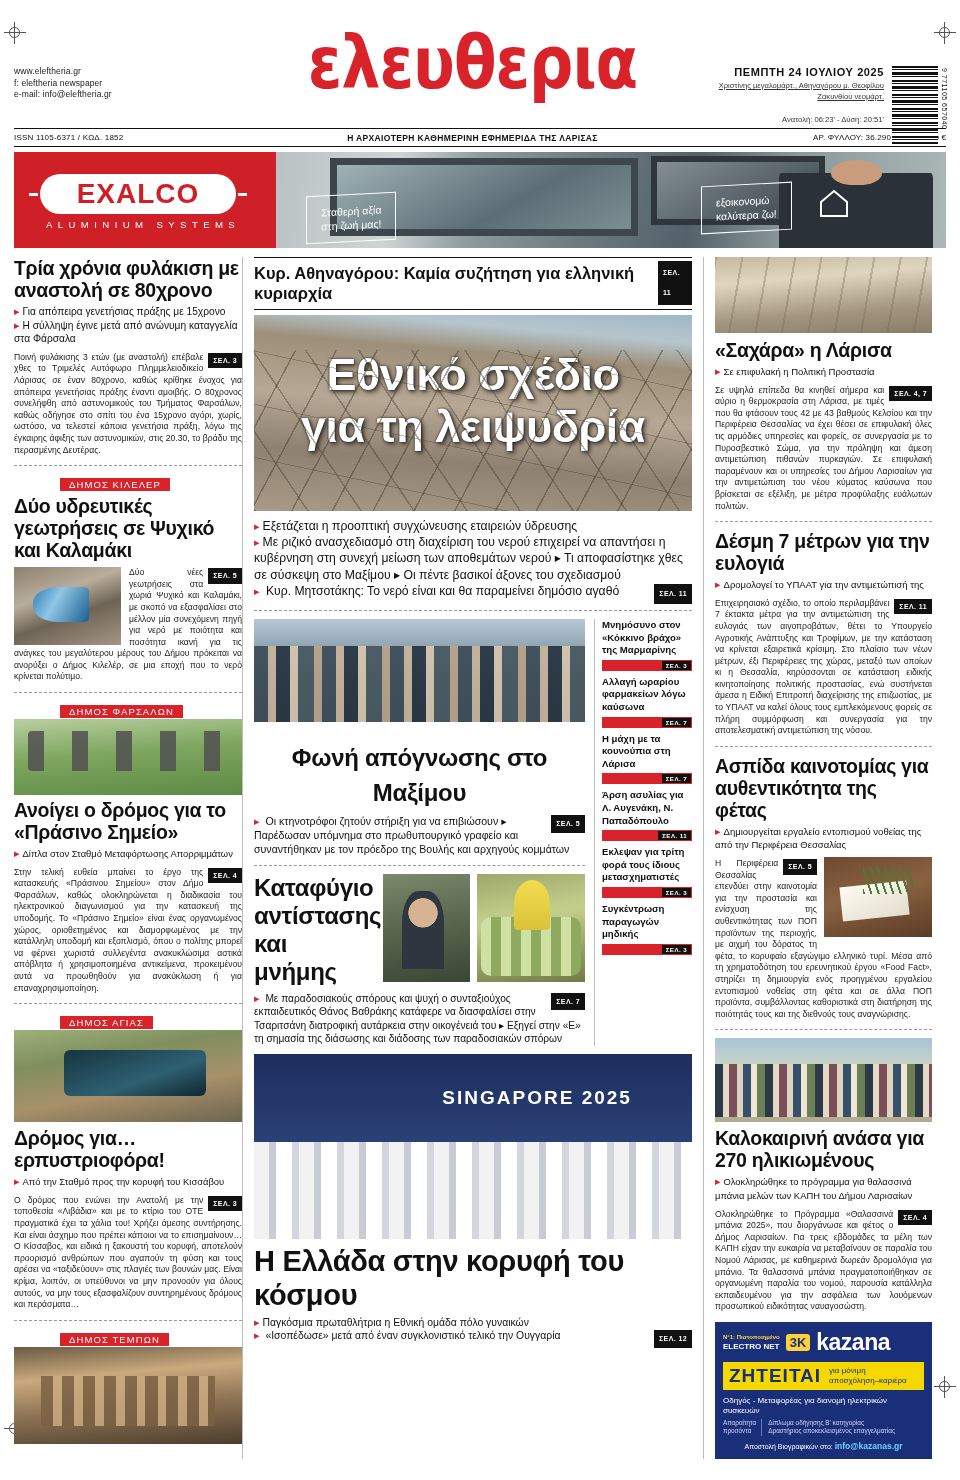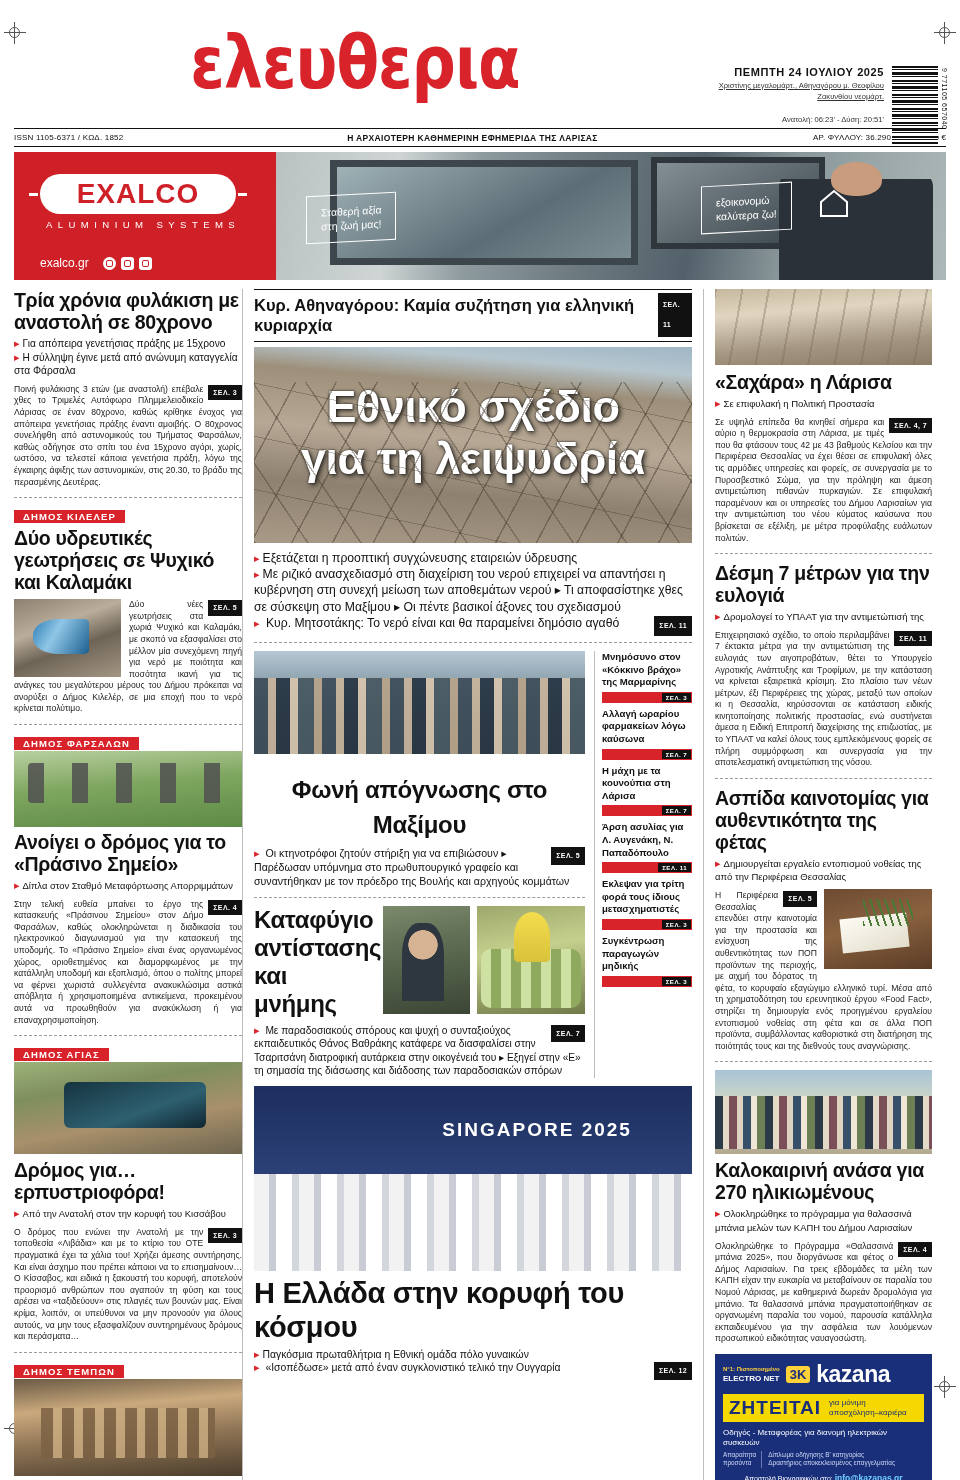--- a/index.html
+++ b/index.html
@@ -57,21 +57,21 @@
     border-top: 1.5px solid #111; border-bottom: 1.5px solid #111;
     height: 19px; display: flex; align-items: center;
     font-size: 8px; margin-bottom: 0;
   }
   .rule-left { width: 235px; font-size: 8px; letter-spacing: .2px;}
   .rule-center { flex: 1; text-align: center; font-weight: bold; font-size: 8.5px; letter-spacing: .35px; }
   .rule-right { width: 250px; text-align: right; font-size: 8px; letter-spacing: .15px;}
 
   
   .banner {
-    height: 128px; margin-top: 5px; position: relative; overflow: hidden;
+    height: 96px; margin-top: 5px; position: relative; overflow: hidden;
     display: flex;
   }
   .banner-red {
     width: 262px; background: #cf2028; position: relative; flex: none;
     padding: 22px 0 0 26px;
   }
   .exalco-pill {
     width: 196px; height: 40px; background: #fff; border-radius: 22px;
     display: flex; align-items: center; justify-content: center; position: relative;
   }
@@ -138,22 +138,22 @@
   .bul::before {
     content: "\25B8"; color: #d8232a; font-size: 11px; margin-right: 3px;
   }
   .body { font-size: 8.6px; line-height: 11.6px; text-align: justify; margin-top: 6px; color: #1b1b1b; }
   .sel {
     display: inline-block; background: #111; color: #fff; font-size: 7px;
     font-weight: bold; padding: 2px 5px; letter-spacing: .4px; float: right;
     margin-top: 1px; margin-left: 5px;
   }
   .kicker {
-    display: inline-block; background: #d8232a; color: #fff; font-weight: bold;
-    font-size: 9.5px; letter-spacing: 1.1px; padding: 1px 9px; margin-bottom: 4px;
+    display: inline-block; background: #d8232a; color: #fff; font-weight: normal;
+    font-size: 9.5px; letter-spacing: 1.1px; padding: 1px 9px; margin-bottom: 4px; margin-left: 46px;
   }
   .dash { border-top: 1.4px dashed #9a9a9a; margin: 9px 0 8px; }
 
   
   .ph { background: #9aa; position: relative; overflow: hidden; }
   .ph.pipe  { background: linear-gradient(160deg,#8e8070 0%,#b9ad9b 35%,#6e6456 60%,#a39684 100%); }
   .ph.pipe::after { content:""; position:absolute; left:18%; top:26%; width:52%; height:44%;
      background: linear-gradient(120deg,#2f7fb8,#8fc6e6 40%,#1c5f90); border-radius: 46% 10% 10% 46%; }
   .ph.bins { background: linear-gradient(175deg,#b9cfa0 0%,#7ea65f 45%,#5d8a45 100%); }
   .ph.bins::after { content:""; position:absolute; left:6%; top:16%; right:6%; height:52%;
@@ -263,20 +263,25 @@
       <div class="regcirc"></div>
     </div>
   <div class="regmark" style="right:4px;top:1376px;">
       <div class="regcirc"></div>
     </div>
   <div class="regmark" style="left:4px;top:1418px;">
       <div class="regcirc"></div>
     </div>
 
   <header class="masthead">
+    <div class="mh-left">
+      <div>www.eleftheria.gr</div>
+      <div>f: eleftheria newspaper</div>
+      <div>e-mail: info@eleftheria.gr</div>
+    </div>
     <div class="mh-center">
       <div class="logo">ελευθερια</div>
     </div>
     <div class="mh-right">
       <div class="mh-right-txt">
         <div class="mh-date">ΠΕΜΠΤΗ 24 ΙΟΥΛΙΟΥ 2025</div>
         <div class="mh-saints">Χριστίνης μεγαλομάρτ., Αθηναγόρου μ. Θεοφίλου Ζακυνθίου νεομάρτ.</div>
         <div class="mh-sun">Ανατολή: 06:23' - Δύση: 20:51'</div>
       </div>
       <div class="barcode">
@@ -367,21 +372,21 @@
         </p>
       </article>
 
       <div class="dash"></div>
 
       <article>
         <div class="kicker" style="position:relative;z-index:3;margin-bottom:-17px;">ΔΗΜΟΣ ΑΓΙΑΣ</div>
         <div class="ph truck" style="height:92px;"></div>
         <h2 class="hl" style="margin-top:5px;">Δρόμος για… ερπυστριοφόρα!</h2>
         <div class="bullets">
-          <div class="bul" style="font-size:9.4px;">Από την Ανατολή στον την κορυφή του Κισσάβου</div>
+          <div class="bul" style="font-size:9.4px;">Από την Σταθμό προς την κορυφή του Κισσάβου</div>
         </div>
         <p class="body">
           <span class="sel">ΣΕΛ. 3</span>
           <span>Ο δρόμος που ενώνει την Ανατολή με την τοποθεσία «Λιβάδια» και με το κτίριο του ΟΤΕ πραγματικά έχει τα χάλια του! Χρήζει άμεσης συντήρησης. Και είναι άσχημο που πρέπει κάποιοι να το επισημαίνουν… Ο Κίσσαβος, και ειδικά η ξακουστή του κορυφή, αποτελούν προορισμό ανθρώπων που αγαπούν τη φύση και τους αρέσει να «ταξιδεύουν» στις πλαγιές των βουνών μας. Είναι κρίμα, λοιπόν, οι υπεύθυνοι να μην προνοούν για όλους αυτούς, να μην τους εξασφαλίζουν συντηρημένους δρόμους και περάσματα…</span>
         </p>
       </article>
 
       <div class="dash"></div>
 
       <article>

